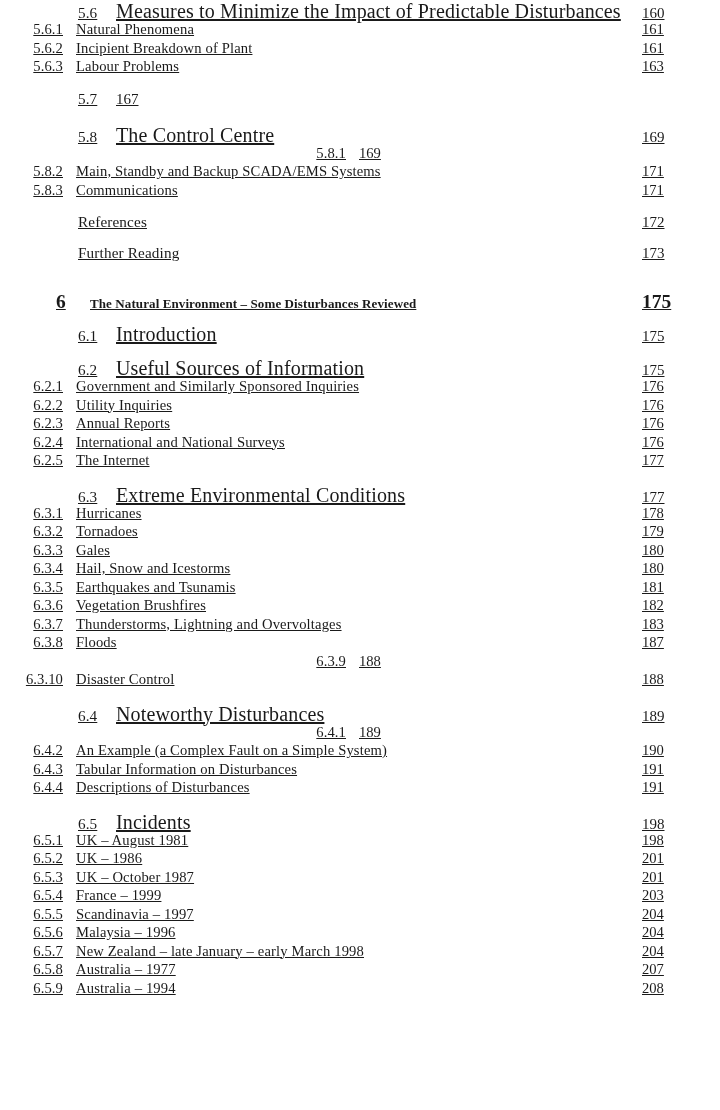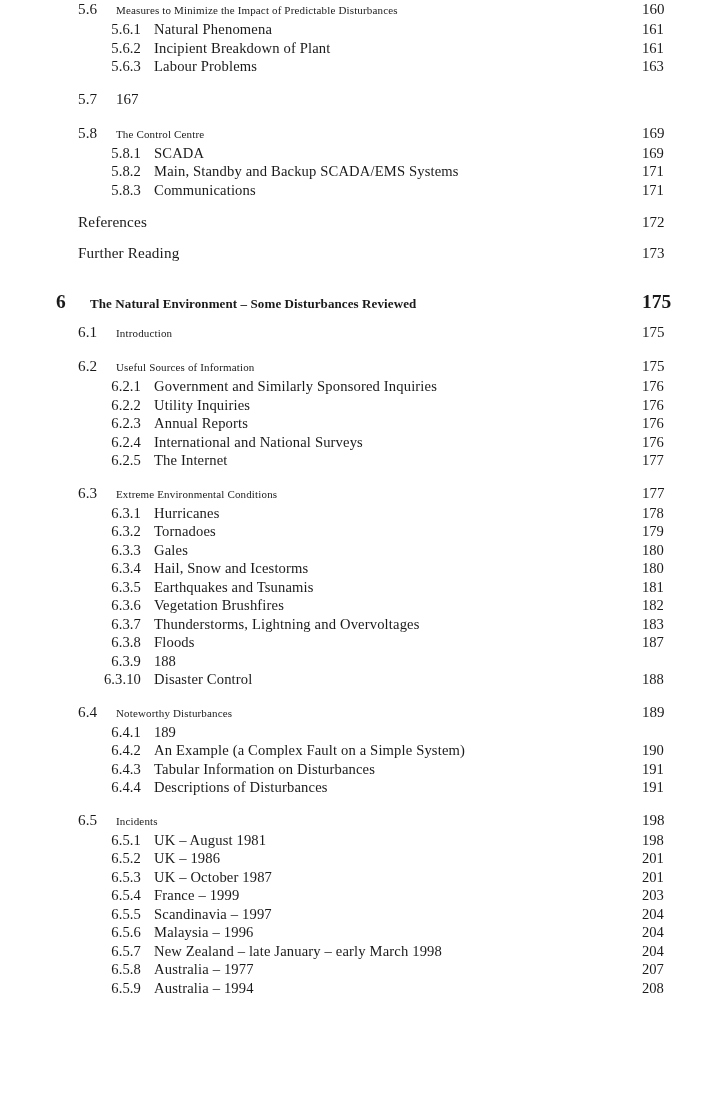--- a/index.html
+++ b/index.html
@@ -14,20 +14,21 @@
     font-family: "Liberation Serif", "DejaVu Serif", serif;
     color: #1a1a1a;
     overflow: hidden;
   }
 
   #toc {
     position: absolute;
     left: 0;
     top: 0;
     width: 720px;
+    text-decoration: underline;
   }
 
   
   .row {
     display: flex;
     align-items: baseline;
     width: 720px;
     box-sizing: border-box;
   }
 
@@ -37,28 +38,28 @@
     height: 21px;
   }
   .sec .num {
     width: 38px;
     flex: 0 0 38px;
     font-size: 15.2px;
     letter-spacing: 0.1px;
   }
   .sec .title {
     flex: 1 1 auto;
-    font-size: 11px;
+    font-size: 20px;
     letter-spacing: 0.15px;
   }
 
   
   .sub {
-    padding-left: 78px;
     height: 18.5px;
+    justify-content: center;
   }
   .sub .num {
     width: 76px;
     flex: 0 0 76px;
     text-align: right;
     padding-right: 13px;
     box-sizing: border-box;
     font-size: 14.6px;
     letter-spacing: 0.1px;
   }
@@ -152,21 +153,20 @@
       <span class="page">167</span>
     </div>
     <div class="gap-md"></div>
     <div class="row sec">
       <span class="num">5.8</span>
       <span class="title">The Control Centre</span>
       <span class="page">169</span>
     </div>
     <div class="row sub">
       <span class="num">5.8.1</span>
-      <span class="title">SCADA</span>
       <span class="page">169</span>
     </div>
     <div class="row sub">
       <span class="num">5.8.2</span>
       <span class="title">Main, Standby and Backup SCADA/EMS Systems</span>
       <span class="page">171</span>
     </div>
     <div class="row sub">
       <span class="num">5.8.3</span>
       <span class="title">Communications</span>

